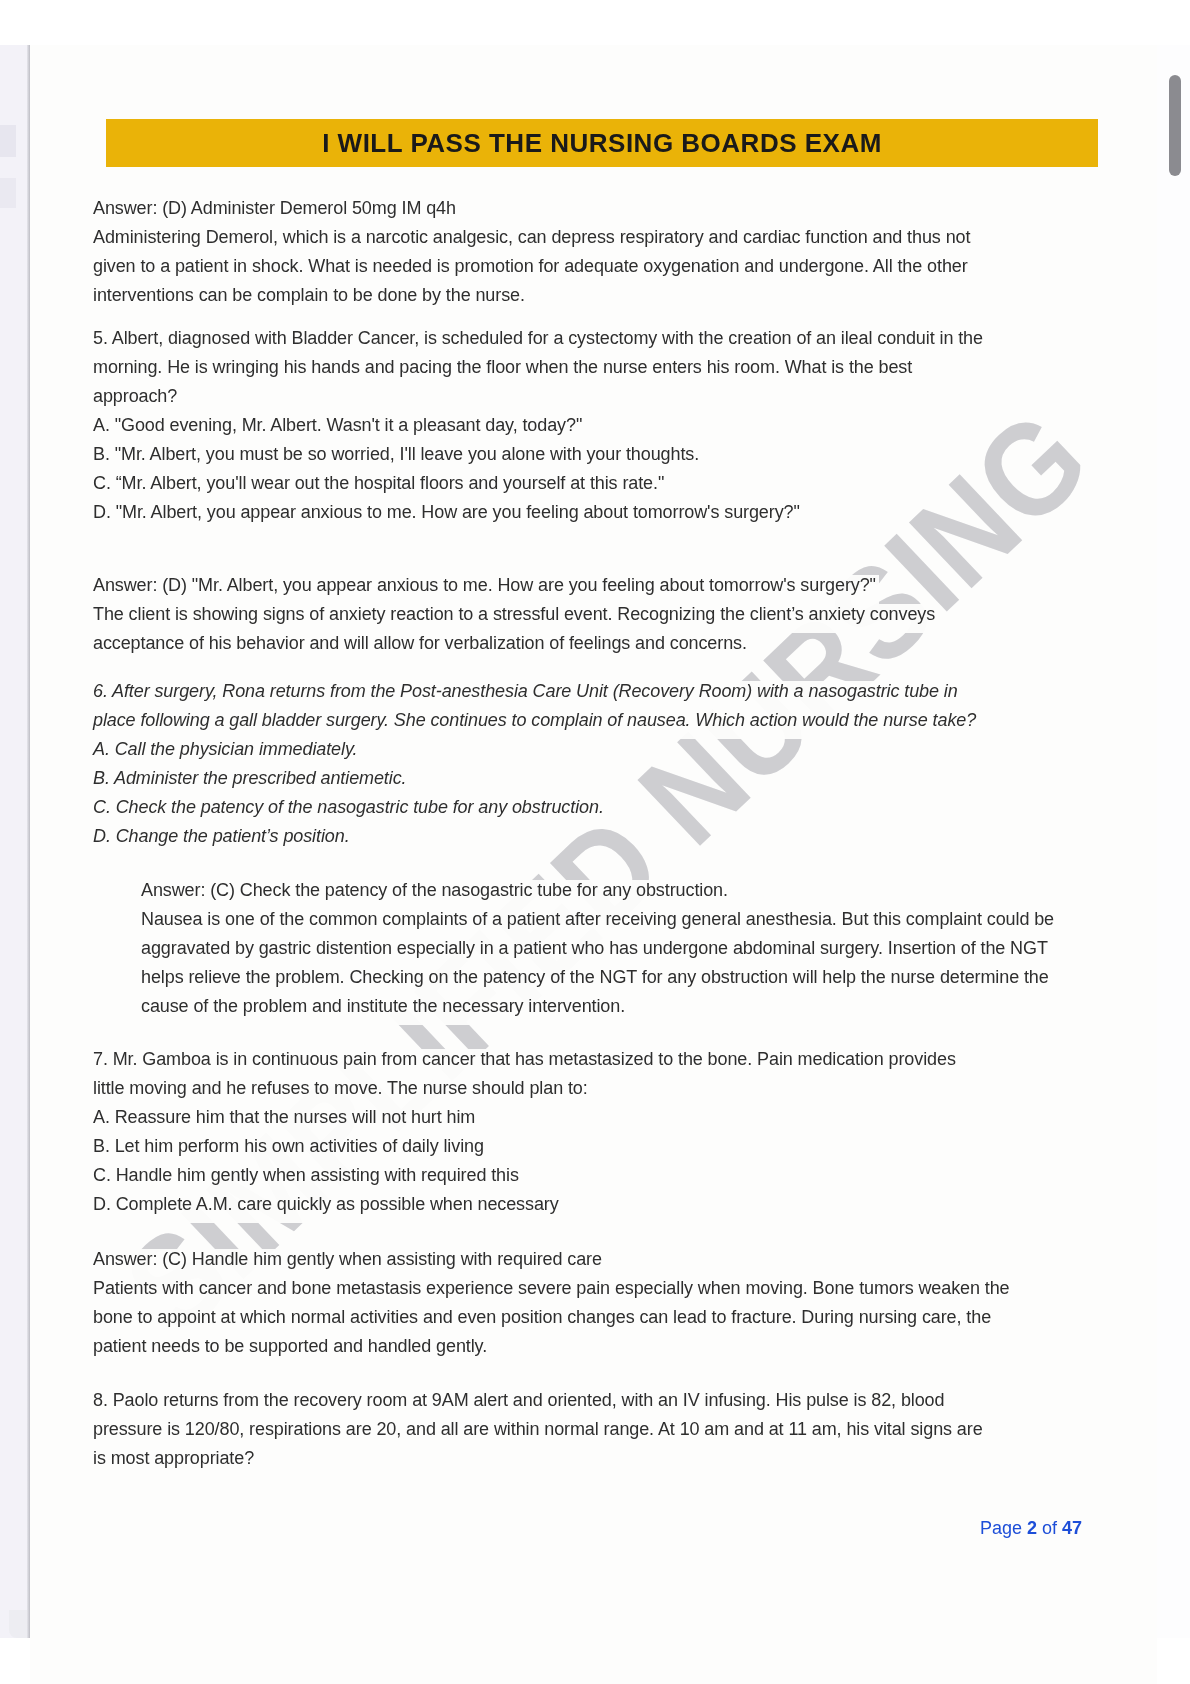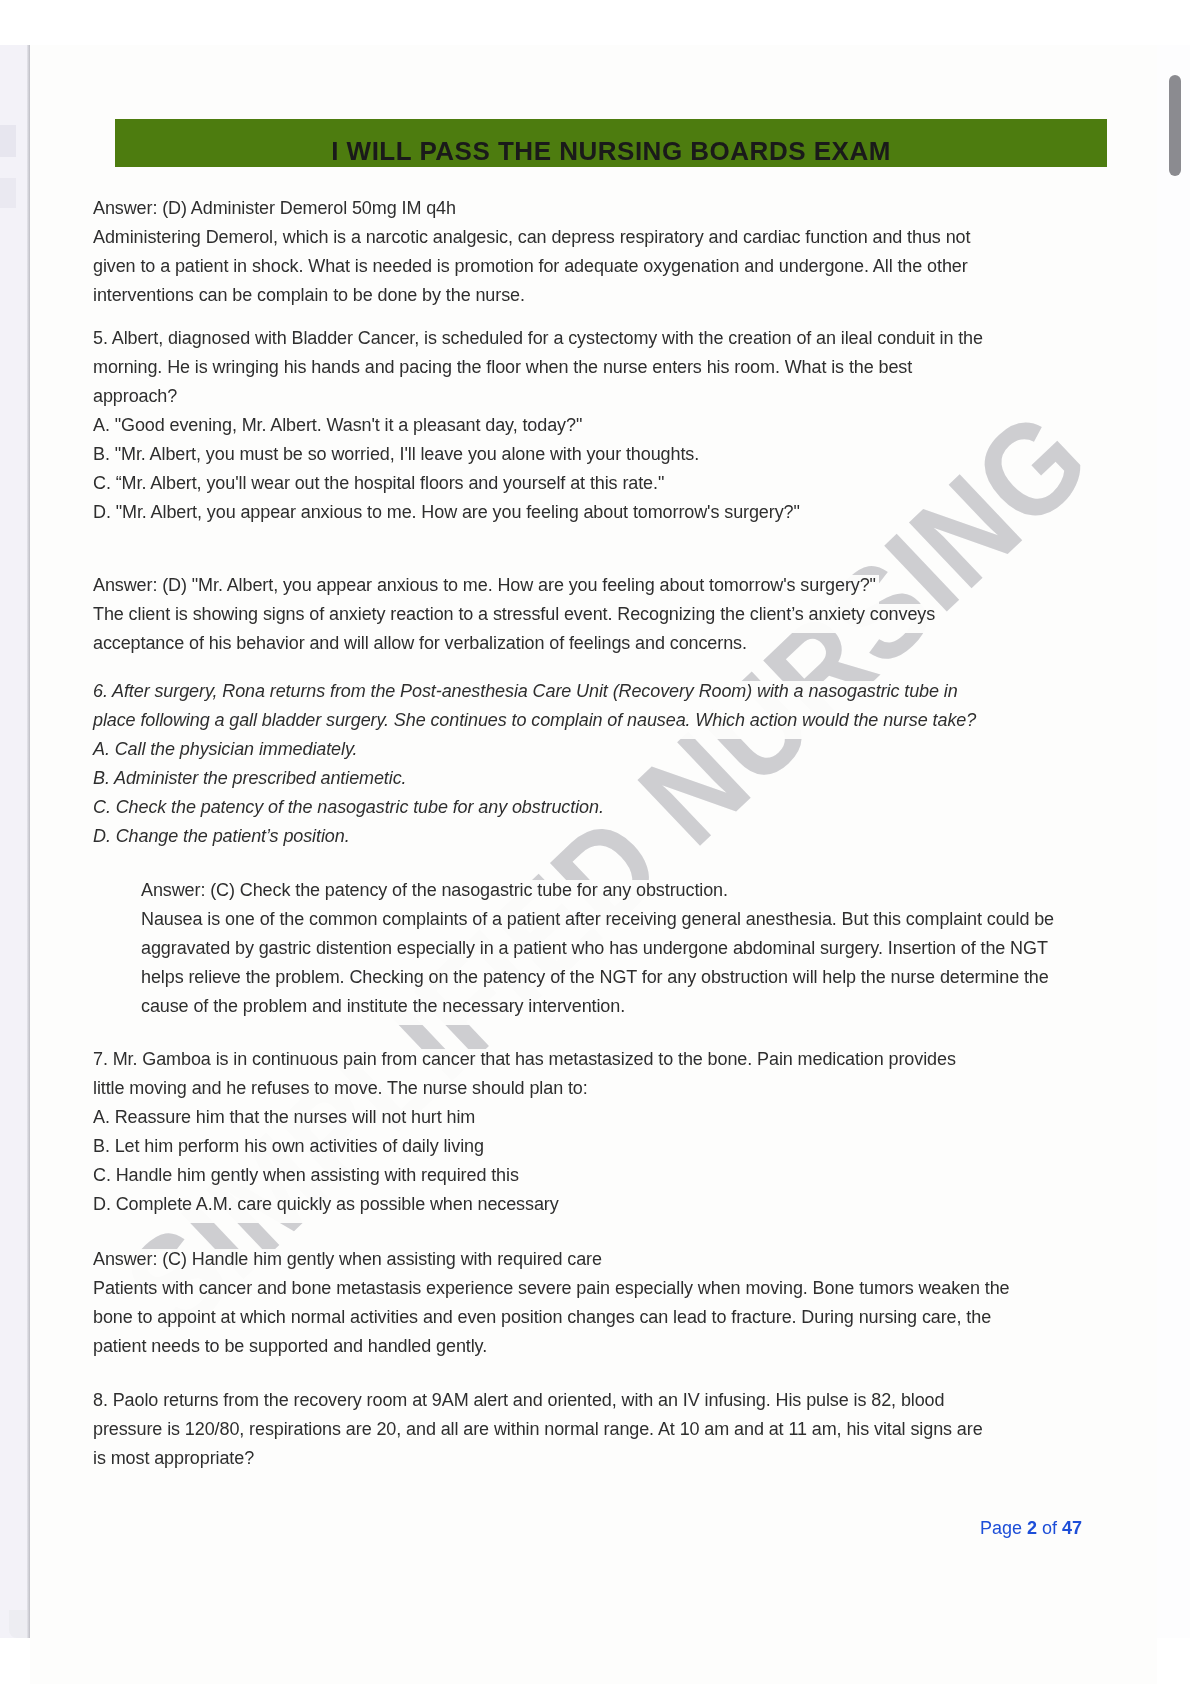--- a/index.html
+++ b/index.html
@@ -31,23 +31,23 @@
   .scrollbar-thumb{
     position:absolute;left:1169px;top:75px;width:12px;height:101px;
     background:#8b8b90;border-radius:6px;
   }
   
   .page{
     position:absolute;left:30px;top:45px;width:1127px;height:1639px;
     background:#fdfdfc;overflow:hidden;
   }
   .title-bar{
-    position:absolute;left:85px;top:74px;width:992px;height:48px;
-    background:#4d7c0f;
-    display:flex;align-items:flex-end;justify-content:center;
+    position:absolute;left:76px;top:74px;width:992px;height:48px;
+    background:#eab308;
+    display:flex;align-items:center;justify-content:center;
   }
   .title-bar .title{
     font-size:26px;font-weight:700;color:#1a1a1a;letter-spacing:0.5px;
     white-space:nowrap;
   }
   .watermark{
     position:absolute;left:-180px;top:752px;width:1514px;height:150px;
     line-height:150px;text-align:center;
     font-size:132px;font-weight:700;letter-spacing:1px;
     color:rgba(141,141,150,0.42);

